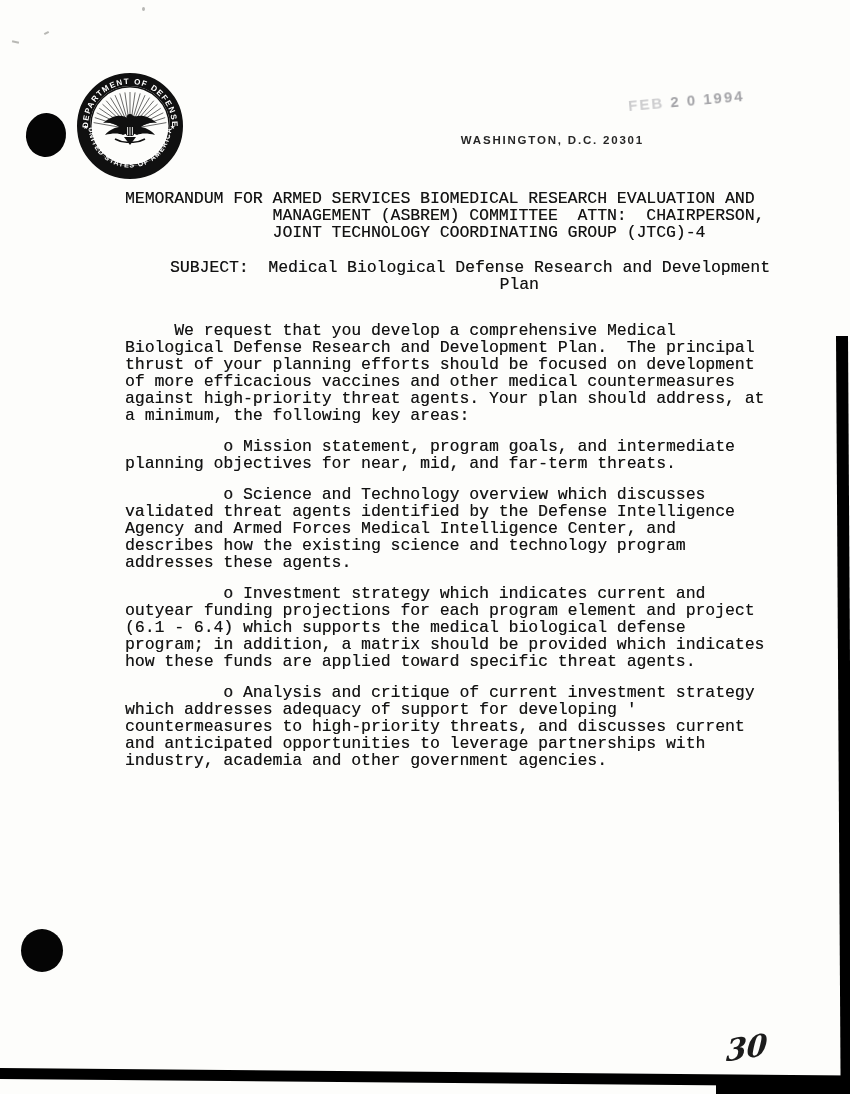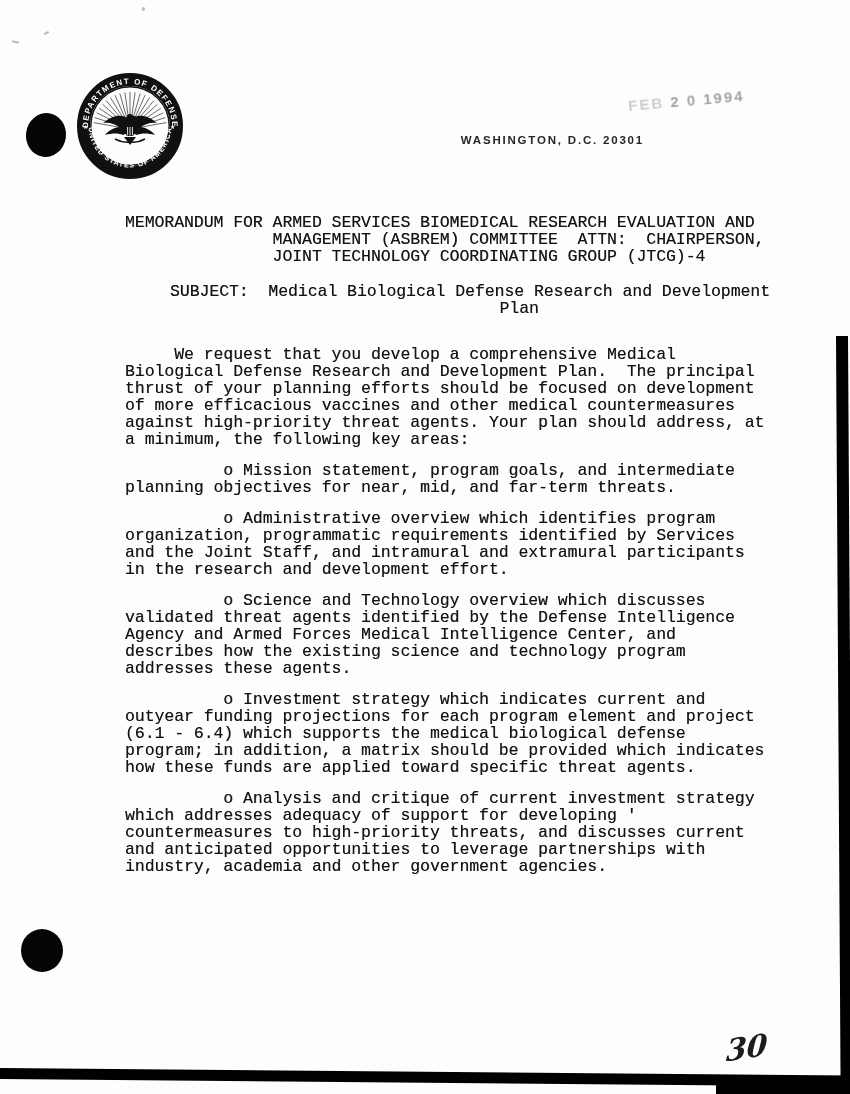--- a/index.html
+++ b/index.html
@@ -29,21 +29,21 @@
   
   .punch-dot{position:absolute;background:#050505;border-radius:50%;}
   .punch-dot.one{left:26px;top:113px;width:40px;height:44px;transform:rotate(8deg);}
   .punch-dot.two{left:21px;top:929px;width:42px;height:43px;}
   
   .pencil-mark{position:absolute;background:#9a9a96;opacity:.7;}
   .pm1{left:12px;top:41px;width:7px;height:2px;transform:rotate(12deg);}
   .pm2{left:44px;top:32px;width:5px;height:2px;transform:rotate(-28deg);}
   .pm3{left:142px;top:7px;width:3px;height:4px;border-radius:50%;}
   
-  .body-text{position:absolute;left:125px;top:190px;width:690px;margin-top:24px;}
+  .body-text{position:absolute;left:125px;top:190px;width:690px;}
   .body-text pre{
     margin:0 0 14px 0;
     font-family:"Liberation Mono","DejaVu Sans Mono",monospace;
     font-size:16.4px;line-height:17px;color:#121212;
     text-shadow:.3px 0 0 rgba(10,10,10,.55);
     white-space:pre;
   }
   .body-text pre.address-block{margin-bottom:18px;}
   .body-text pre.subject-block{margin-bottom:29px;text-align:center;}
   
@@ -145,24 +145,20 @@
     <pre class="subject-block">SUBJECT:  Medical Biological Defense Research and Development
           Plan</pre>
     <pre>     We request that you develop a comprehensive Medical
 Biological Defense Research and Development Plan.  The principal
 thrust of your planning efforts should be focused on development
 of more efficacious vaccines and other medical countermeasures
 against high-priority threat agents. Your plan should address, at
 a minimum, the following key areas:</pre>
     <pre>          o Mission statement, program goals, and intermediate
 planning objectives for near, mid, and far-term threats.</pre>
-    <pre>          o Administrative overview which identifies program
-organization, programmatic requirements identified by Services
-and the Joint Staff, and intramural and extramural participants
-in the research and development effort.</pre>
     <pre>          o Science and Technology overview which discusses
 validated threat agents identified by the Defense Intelligence
 Agency and Armed Forces Medical Intelligence Center, and
 describes how the existing science and technology program
 addresses these agents.</pre>
     <pre>          o Investment strategy which indicates current and
 outyear funding projections for each program element and project
 (6.1 - 6.4) which supports the medical biological defense
 program; in addition, a matrix should be provided which indicates
 how these funds are applied toward specific threat agents.</pre>

